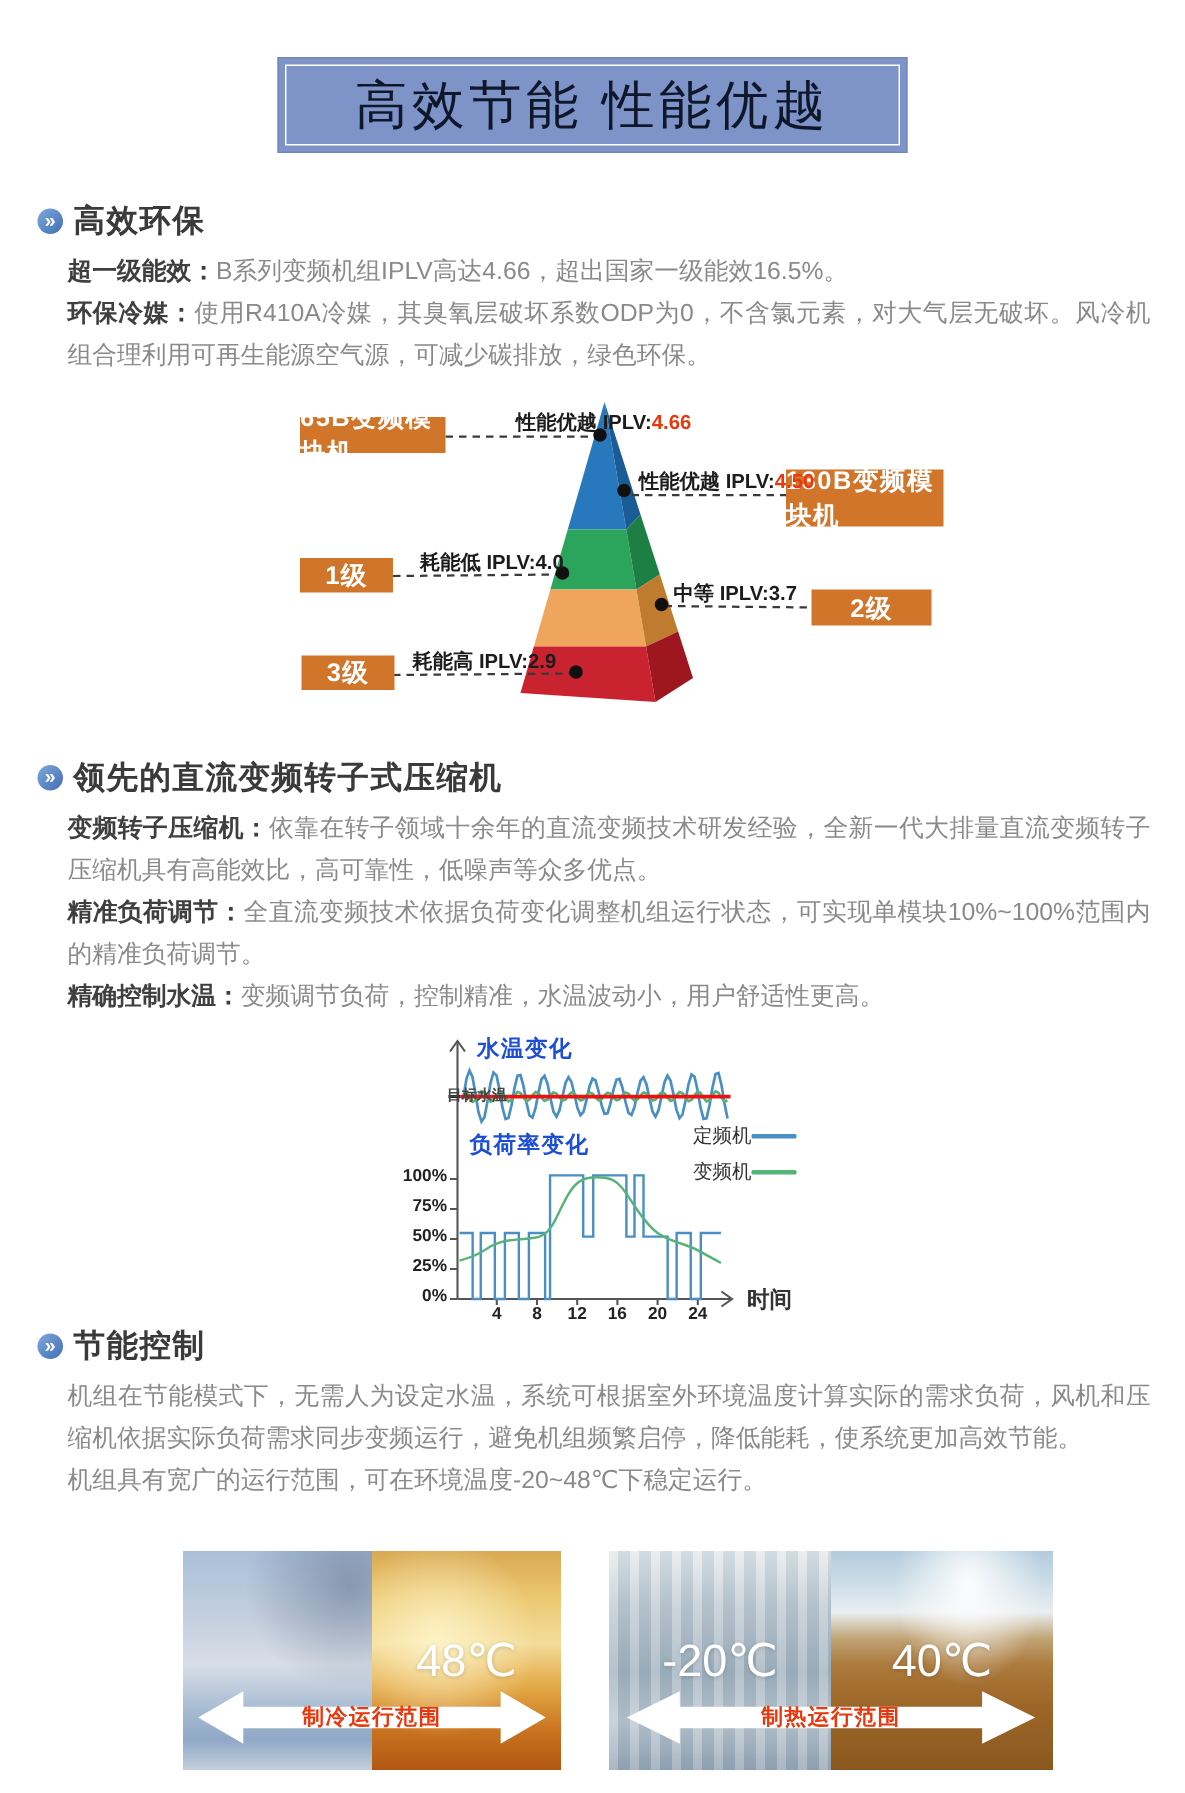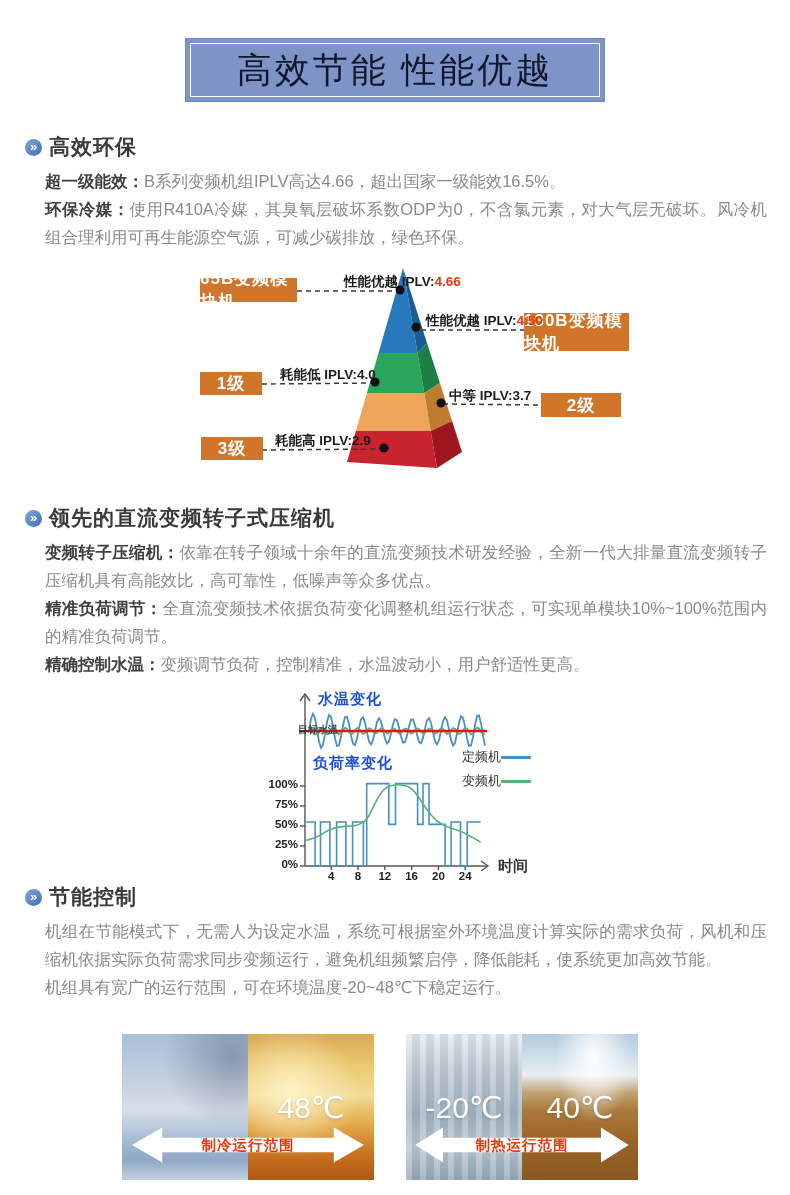--- a/index.html
+++ b/index.html
@@ -44,21 +44,21 @@
   #time-label { left:498px; top:167px; font-size:15px; font-weight:700; color:#333; }
   .tick-y { position:absolute; left:258px; width:40px; text-align:right; font-size:11.5px; font-weight:700; color:#222; }
   .tick-x { position:absolute; width:22px; text-align:center; font-size:11.5px; font-weight:700; color:#222; top:180px; }
   .legend-row { position:absolute; left:462px; display:flex; align-items:center; }
   .legend-row .legend-label { font-size:13px; color:#333; }
   .legend-row .legend-line { width:30px; height:3px; border-radius:1px; }
 
   
   #images-block { position:absolute; left:0; top:1034px; width:790px; height:146px; }
   .range-card { position:absolute; top:0; height:146px; overflow:hidden; }
-  #card1 { left:122px; width:252px; } #card2 { left:406px; width:232px; }
+  #card1 { left:122px; width:252px; } #card2 { left:406px; width:296px; }
   .half { position:absolute; top:0; height:100%; width:50%; }
   .half-left { left:0; } .half-right { left:50%; }
   .cold-1 { background:linear-gradient(180deg,#a9c0d8 0%,#c3cfdf 30%,#d8dee7 52%,#a8bcd3 72%,#8fa8c6 86%,#c3cfdd 100%); }
   .cold-1::after { content:''; position:absolute; inset:0;
       background:radial-gradient(circle at 88% 16%, rgba(62,74,105,.38), rgba(62,74,105,0) 42%); }
   .hot-1 { background:linear-gradient(180deg,#d9a953 0%,#ecc972 22%,#f3dc9a 42%,#e3a946 62%,#c9731f 82%,#b25612 100%); }
   .hot-1::before { content:''; position:absolute; inset:0;
       background:radial-gradient(circle at 35% 40%, rgba(255,246,205,.85), rgba(255,246,205,0) 55%); }
   .cold-2 { background:linear-gradient(180deg,#e3e9ec 0%,#bcc8d1 25%,#9cadbb 55%,#b7c4ce 78%,#8d9fb0 100%); }
   .cold-2::after { content:''; position:absolute; inset:0;

